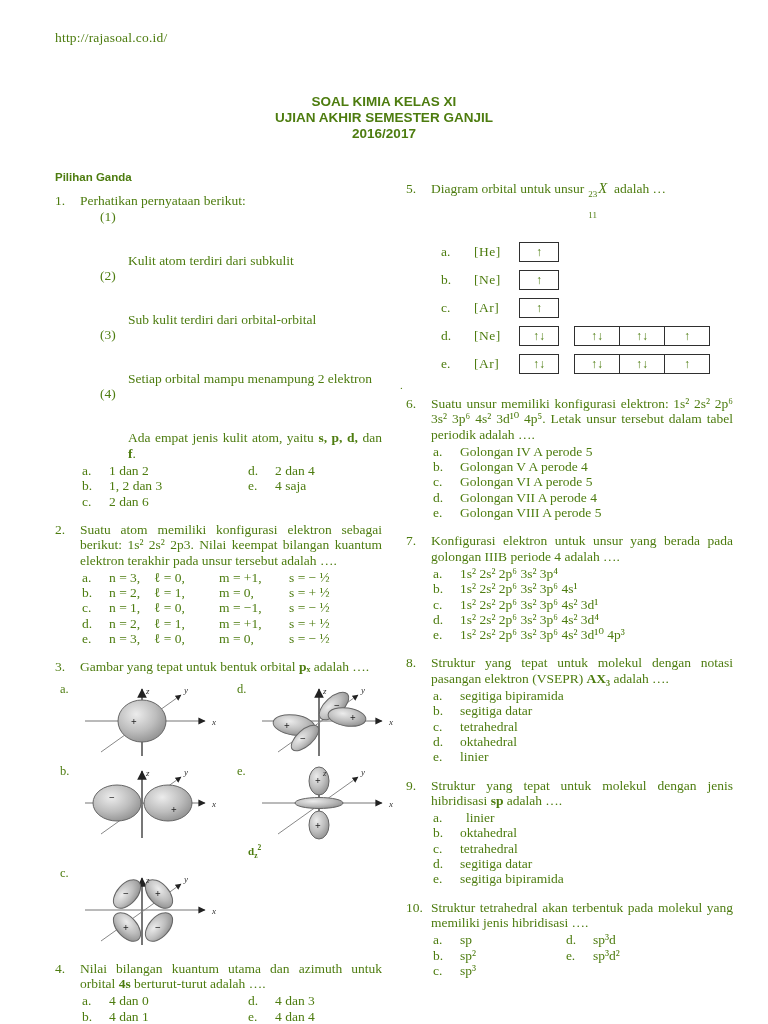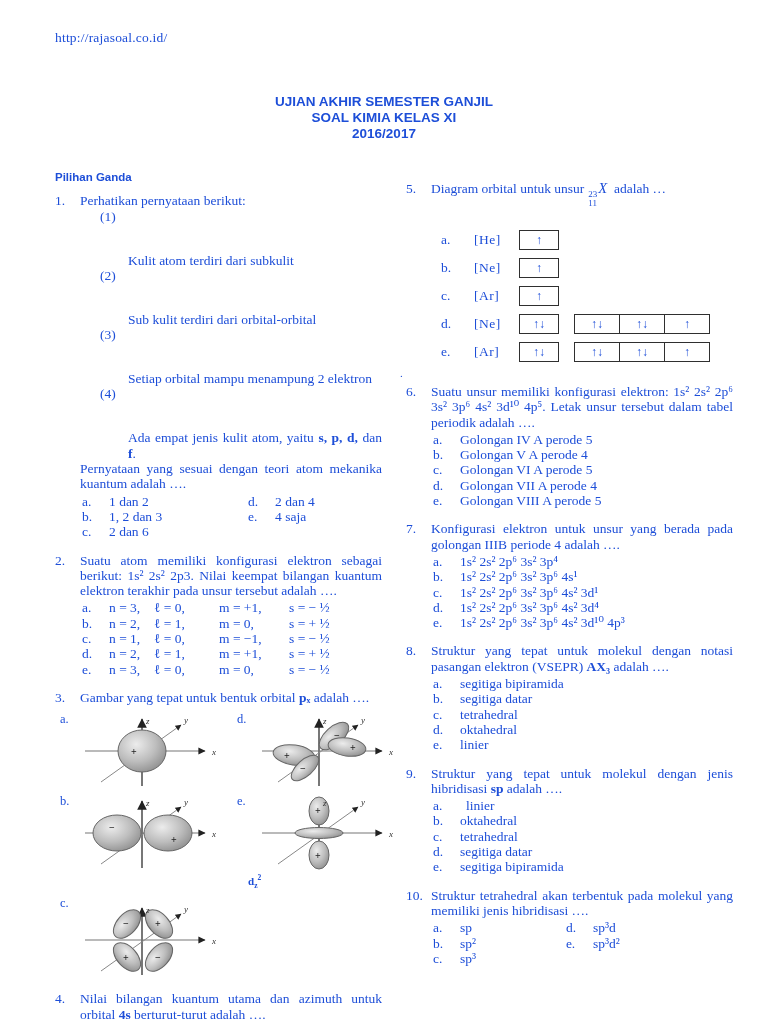--- a/index.html
+++ b/index.html
@@ -1,16 +1,16 @@
 <!DOCTYPE html>
 <html><head>
 <meta charset="utf-8">
 <style>
   html,body{margin:0;padding:0;background:#ffffff;}
-  .page{position:relative;width:768px;height:1024px;background:#fff;color:#1d4ed8;
+  .page{position:relative;width:768px;height:1024px;background:#fff;color:#4d7c0f;
         font-family:"Liberation Serif","DejaVu Serif",serif;overflow:hidden;}
   .url{position:absolute;left:55px;top:30px;font-size:13.5px;letter-spacing:.2px;}
   .titleblock{position:absolute;left:0;top:94px;width:100%;text-align:center;
         font-family:"Liberation Sans","DejaVu Sans",sans-serif;font-weight:bold;
         font-size:13.5px;line-height:16px;}
   .col{position:absolute;font-size:13.5px;line-height:15.3px;}
   .col-left{left:55px;top:170px;width:327px;}
   .col-right{left:406px;top:181px;width:327px;}
   .seclabel{font-family:"Liberation Sans","DejaVu Sans",sans-serif;font-weight:bold;
         font-size:11.5px;margin-bottom:8px;}
@@ -51,21 +51,21 @@
   .ok5{flex:0 0 33px;padding-left:10px;}
   .ocore{flex:0 0 45px;letter-spacing:.5px;}
   .obox{width:38px;height:18px;border:1.4px solid #2f2f2f;display:flex;align-items:center;
         justify-content:center;font-size:12px;line-height:1;background:#fff;}
   .ogrp{display:flex;margin-left:15px;border:1.4px solid #2f2f2f;}
   .ogrp .obox{border:none;border-left:1.4px solid #2f2f2f;width:44px;}
   .ogrp .obox:first-child{border-left:none;}
   .stray{font-size:11px;margin:-4px 0 6px -6px;line-height:10px;}
   
   .nstack{display:inline-flex;flex-direction:column;align-items:flex-start;
-        font-size:9px;line-height:8.5px;vertical-align:-4px;margin:0 1px 0 4px;}
+        font-size:9px;line-height:8.5px;vertical-align:-4px;margin:0 1px 0 4px;gap:12px;}
   .nsym{font-style:italic;font-size:14.5px;}
   .q5intro{text-align:justify;margin-bottom:23px;}
 </style>
 </head>
 <body>
 
 <svg width="0" height="0" style="position:absolute" aria-hidden="true">
   <defs>
     <marker id="ah" markerWidth="9" markerHeight="8" refX="5.5" refY="3" orient="auto">
       <path d="M0,0 L6,3 L0,6 z" fill="#222"></path>
@@ -81,22 +81,22 @@
       <line x1="30" y1="71" x2="110" y2="14" stroke="#888" stroke-width="1" marker-end="url(#ah)"></line>
     </g>
   </defs>
 </svg>
 
 <div class="page">
 
   <div class="url">http://rajasoal.co.id/</div>
 
   <div class="titleblock">
+    <div>SOAL KIMIA KELAS XI</div>
     <div>UJIAN AKHIR SEMESTER GANJIL</div>
-    <div>SOAL KIMIA KELAS XI</div>
     <div>2016/2017</div>
   </div>
 
   <div class="col col-left">
 
     <div class="seclabel">Pilihan Ganda</div>
 
     <div class="q">
       <div class="qnum">1.</div>
       <div class="qbody">
@@ -112,21 +112,20 @@
           </div>
           <div class="si">
             <span class="si-m">(3)</span>
             <span class="si-t"><span>Setiap orbital mampu menampung 2 elektron</span></span>
           </div>
           <div class="si">
             <span class="si-m">(4)</span>
             <span class="si-t"><span>Ada empat jenis kulit atom, yaitu </span><span class="bseg">s, p, d,</span><span> dan </span><span class="bseg">f</span><span>.</span></span>
           </div>
         </div>
-        <div class="outro">Pernyataan yang sesuai dengan teori atom mekanika kuantum adalah ….</div>
         <div class="opts2">
           <div class="opt">
               <span class="ok">a.</span>
               <span class="ov">1 dan 2</span>
             </div>
           <div class="opt">
               <span class="ok">d.</span>
               <span class="ov">2 dan 4</span>
             </div>
           <div class="opt">

